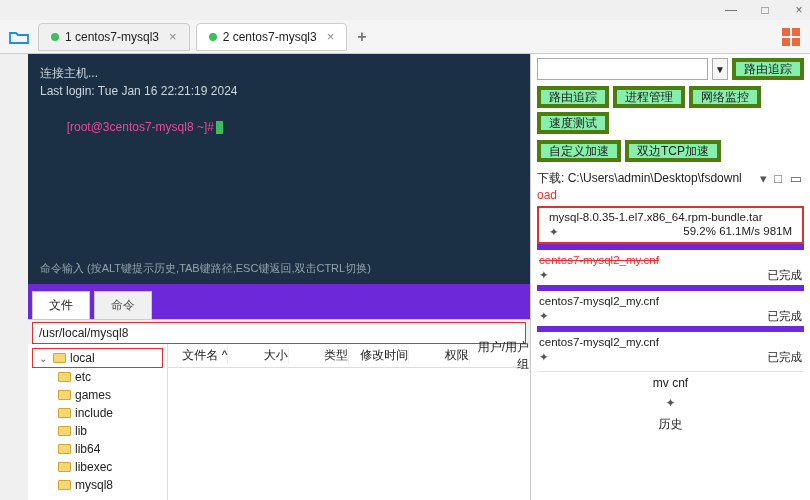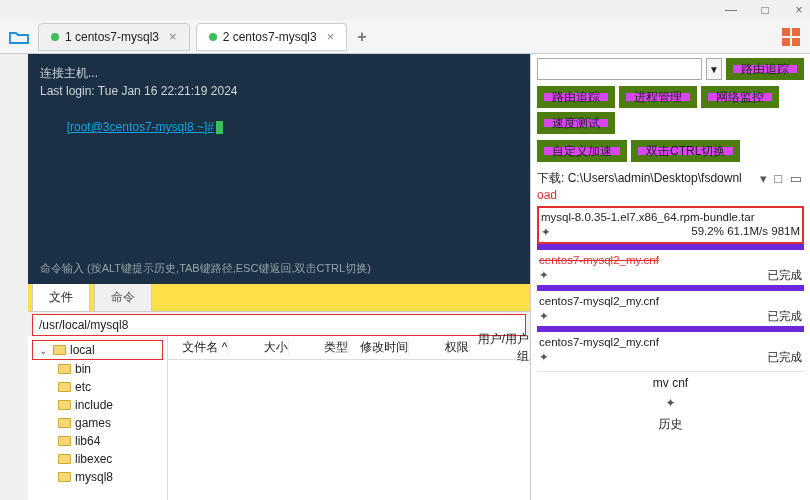--- a/index.html
+++ b/index.html
@@ -12,51 +12,51 @@
   .tab.inactive { background: #f0f0f0; }
   .tab .dot { width: 8px; height: 8px; border-radius: 50%; background: #3bbf5b; }
   .tab .close { color: #888; margin-left: 4px; font-size: 13px; }
   .addtab { margin-left: 10px; color: #777; font-size: 16px; font-weight: bold; }
   .grid-icon { margin-left: auto; margin-right: 4px; display: grid; grid-template-columns: 8px 8px; grid-template-rows: 8px 8px; gap: 2px; }
   .grid-icon span { background: #e86a3f; }
   .main { display: flex; height: 446px; }
   .left { flex: 1; display: flex; flex-direction: column; margin-left: 28px; }
   .terminal { flex: 0 0 230px; background: #1b3044; color: #cdd6dd; font-family: Consolas, monospace; font-size: 12px; padding: 10px 12px; line-height: 1.5; position: relative; }
   .terminal .line { white-space: pre; }
-  .terminal .yellow { color: #0ea5e9; text-decoration: underline; }
+  .terminal .yellow { color: #ec4899; }
   .terminal .cursor { display: inline-block; width: 7px; height: 13px; background: #3bbf5b; vertical-align: middle; margin-left: 2px; }
   .cmdhint { position: absolute; bottom: 8px; left: 12px; right: 2px; color: #96a3ae; font-size: 11px; }
-  .filetabs { height: 28px; display: flex; align-items: flex-end; border-bottom: 1px solid #ccc; background: #fde047; }
+  .filetabs { height: 36px; display: flex; align-items: flex-end; border-bottom: 1px solid #ccc; background: #6d28d9; }
   .filetab { padding: 5px 16px; border: 1px solid #ccc; border-bottom: none; background: #fff; font-size: 12px; margin-left: 4px; }
   .filetab.inactive { background: #f0f0f0; color: #555; }
   .pathbar { height: 22px; border: 1.5px solid #e03030; display: flex; align-items: center; padding: 0 6px; background: #fff; font-size: 12px; margin: 2px 4px 0 4px; }
   .filebody { display: flex; flex: 1; background: #fff; }
   .tree { width: 140px; border-right: 1px solid #ddd; padding: 4px 0; }
   .tree-item { display: flex; align-items: center; gap: 4px; padding: 2px 6px 2px 18px; font-size: 12px; }
   .tree-item.root { padding-left: 6px; border: 1.5px solid #e03030; margin: 0 4px; }
   .tree-item.child { padding-left: 30px; }
   .folder-icon { width: 13px; height: 10px; background: #f7d774; border: 1px solid #d0a830; border-radius: 1px; display: inline-block; }
   .expander { width: 10px; color: #666; font-size: 10px; }
   .filelist { flex: 1; }
   .filelist-header { display: flex; border-bottom: 1px solid #ddd; height: 24px; align-items: center; }
   .filelist-header div { flex: 1; text-align: right; border-right: 1px solid #eee; font-size: 12px; }
   .right { flex: 0 0 280px; border-left: 1px solid #ccc; background: #fff; display: flex; flex-direction: column; padding: 4px 6px; }
   .right-row { display: flex; gap: 4px; margin-bottom: 6px; }
   .right-row input { flex: 1; height: 22px; border: 1px solid #aaa; padding: 0 4px; font-size: 12px; }
   .right-row .dropdownarrow { width: 16px; border: 1px solid #aaa; display:flex; align-items:center; justify-content:center; font-size:10px; background:#f5f5f5; }
-  .btn { padding: 2px 8px; border: 7px solid #4d7c0f; background: #d946ef; font-size: 12px; height: 22px; display:flex; align-items:center; }
+  .btn { padding: 2px 8px; border: 4px solid #4d7c0f; background: #86efac; font-size: 12px; height: 22px; display:flex; align-items:center; }
   .btnrow { display: flex; gap: 4px; flex-wrap: wrap; margin-bottom: 6px; }
   .downloadheader { font-size: 12px; margin-top: 2px; line-height: 1.4; word-break: break-all; }
   .downloadheader .oad { color: #e03030; }
   .dlicons { float: right; color: #555; letter-spacing: 2px; font-size: 13px; }
   .dlitem { border-top: 6px solid #6d28d9; padding: 4px 2px 2px 2px; font-size: 11.5px; }
   .dlitem .filename { word-break: break-all; }
   .dlitem .row2 { display: flex; justify-content: space-between; margin-top: 2px; }
   .dlitem .row2 .arrow { color: #555; }
-  .dlitem.current { border: 2px solid #e03030; padding: 3px 2px; margin-top:2px; }
+  .dlitem.current { border: 2px solid #e03030; padding: 3px 10px; margin-top:2px; }
   .historyrow { display:flex; align-items:center; gap:6px; border-top:1px solid #e5e5e5; padding-top:4px; margin-top:4px; font-size:12px;flex-direction:column; }
   .historyrow .arrow { color:#555; }
 </style>
 </head>
 <body>
 
 <div class="titlebar">
   <span>—</span>
   <span>□</span>
   <span>×</span>
@@ -108,33 +108,33 @@
 
     <div class="filebody">
       <div class="tree">
         <div class="tree-item root">
           <span class="expander">⌄</span>
           <span class="folder-icon"></span>
           <span>local</span>
         </div>
         <div class="tree-item child">
             <span class="folder-icon"></span>
-            <span>bin</span>
-          </div>
-        <div class="tree-item child">
-            <span class="folder-icon"></span>
             <span>etc</span>
           </div>
         <div class="tree-item child">
             <span class="folder-icon"></span>
+            <span>games</span>
+          </div>
+        <div class="tree-item child">
+            <span class="folder-icon"></span>
             <span>include</span>
           </div>
         <div class="tree-item child">
             <span class="folder-icon"></span>
-            <span>games</span>
+            <span>lib</span>
           </div>
         <div class="tree-item child">
             <span class="folder-icon"></span>
             <span>lib64</span>
           </div>
         <div class="tree-item child">
             <span class="folder-icon"></span>
             <span>libexec</span>
           </div>
         <div class="tree-item child">
@@ -162,21 +162,21 @@
       <div class="btn">路由追踪</div>
     </div>
     <div class="btnrow">
       <div class="btn">路由追踪</div>
       <div class="btn">进程管理</div>
       <div class="btn">网络监控</div>
       <div class="btn">速度测试</div>
     </div>
     <div class="btnrow">
       <div class="btn">自定义加速</div>
-      <div class="btn">双击CTRL切换</div>
+      <div class="btn">双边TCP加速</div>
     </div>
 
     <div class="downloadheader">
       <span class="dlicons">▾ □ ▭</span>
       <span>下载: C:\Users\admin\Desktop\fsdownl</span><br>
       <span class="oad">oad</span>
     </div>
 
     <div class="dlitem current">
       <div class="filename">mysql-8.0.35-1.el7.x86_64.rpm-bundle.tar</div>

